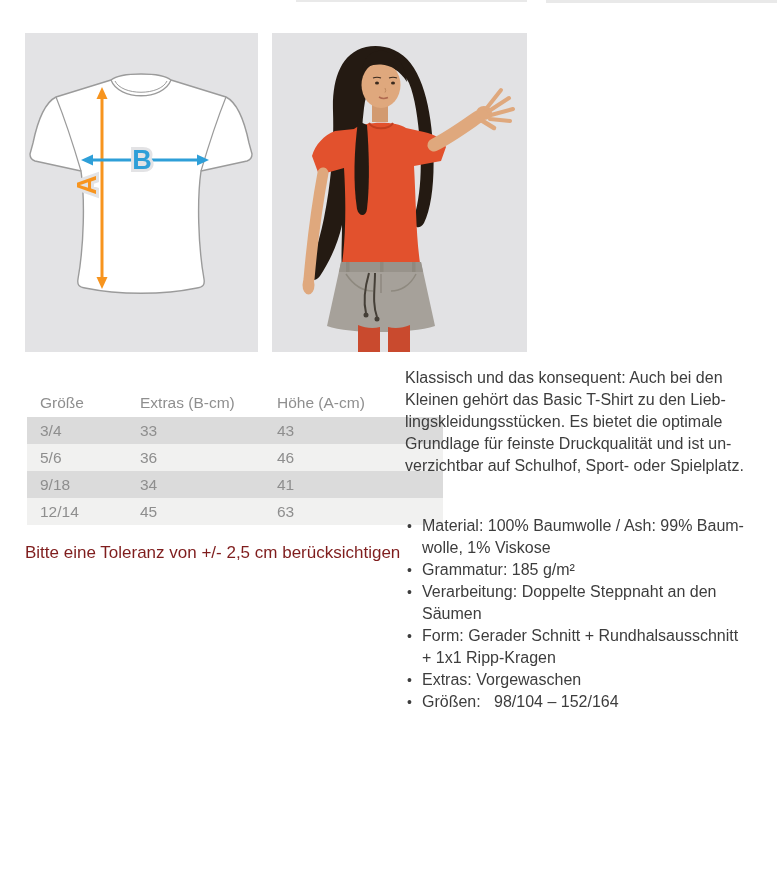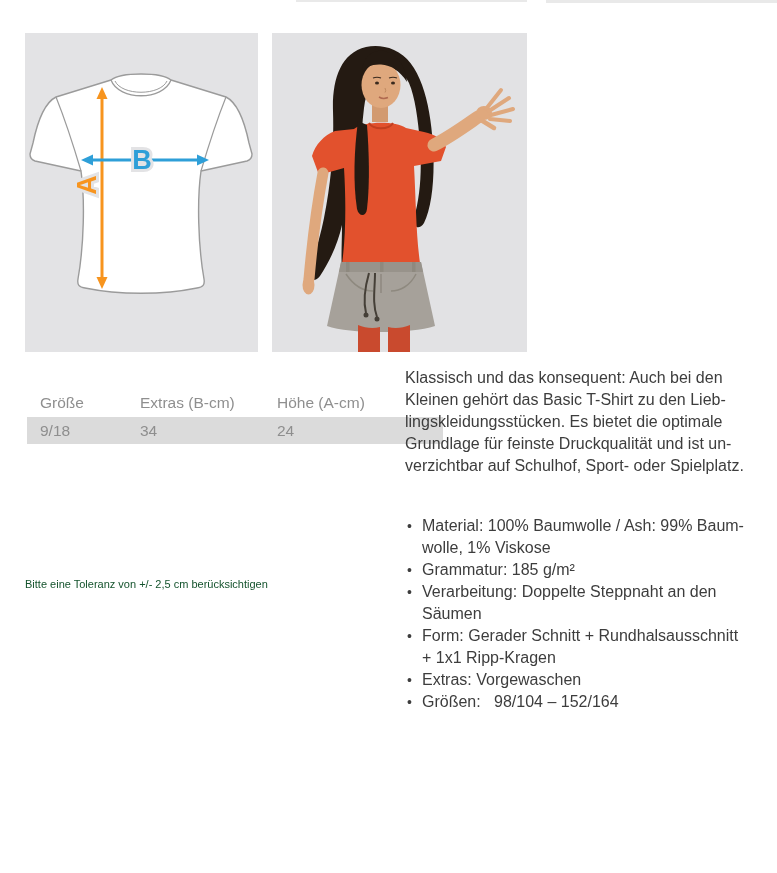--- a/index.html
+++ b/index.html
@@ -27,21 +27,21 @@
   .size-table th,.size-table td{
     font-weight:400;text-align:left;padding:0 0 0 13px;
     height:27px;vertical-align:middle;
   }
   .size-table thead th{height:29px;background:#ffffff;color:#8f8f8f;}
   .size-table tbody tr:nth-child(odd){background:#dbdbdb;}
   .size-table tbody tr:nth-child(even){background:#f1f1f0;}
 
   .tolerance-note{
     position:absolute;left:25px;top:543px;width:390px;
-    font-size:11px;color:#14532d;margin-top:35px;
+    font-size:17px;color:#7f1d1d;
   }
 
   .description{
     position:absolute;left:405px;top:367px;width:385px;
     font-size:16px;line-height:22px;color:#3d3d3d;
   }
   .description .intro{margin:0;white-space:pre-wrap;}
   .bullets{margin:38px 0 0 0;padding:0;list-style:none;}
   .bullets li{
     position:relative;padding-left:17px;white-space:pre-wrap;
@@ -153,23 +153,38 @@
     </colgroup>
   <thead>
     <tr>
       <th>Größe</th>
       <th>Extras (B-cm)</th>
       <th>Höhe (A-cm)</th>
     </tr>
   </thead>
   <tbody>
     <tr>
+      <td>3/4</td>
+      <td>33</td>
+      <td>43</td>
+    </tr>
+    <tr>
+      <td>5/6</td>
+      <td>36</td>
+      <td>46</td>
+    </tr>
+    <tr>
       <td>9/18</td>
       <td>34</td>
-      <td>24</td>
+      <td>41</td>
+    </tr>
+    <tr>
+      <td>12/14</td>
+      <td>45</td>
+      <td>63</td>
     </tr>
   </tbody>
 </table>
 
 <div class="tolerance-note">Bitte eine Toleranz von +/- 2,5 cm berücksichtigen</div>
 
 <div class="description">
   <p class="intro">Klassisch und das konsequent: Auch bei den
 Kleinen gehört das Basic T-Shirt zu den Lieb-
 lingskleidungsstücken. Es bietet die optimale

